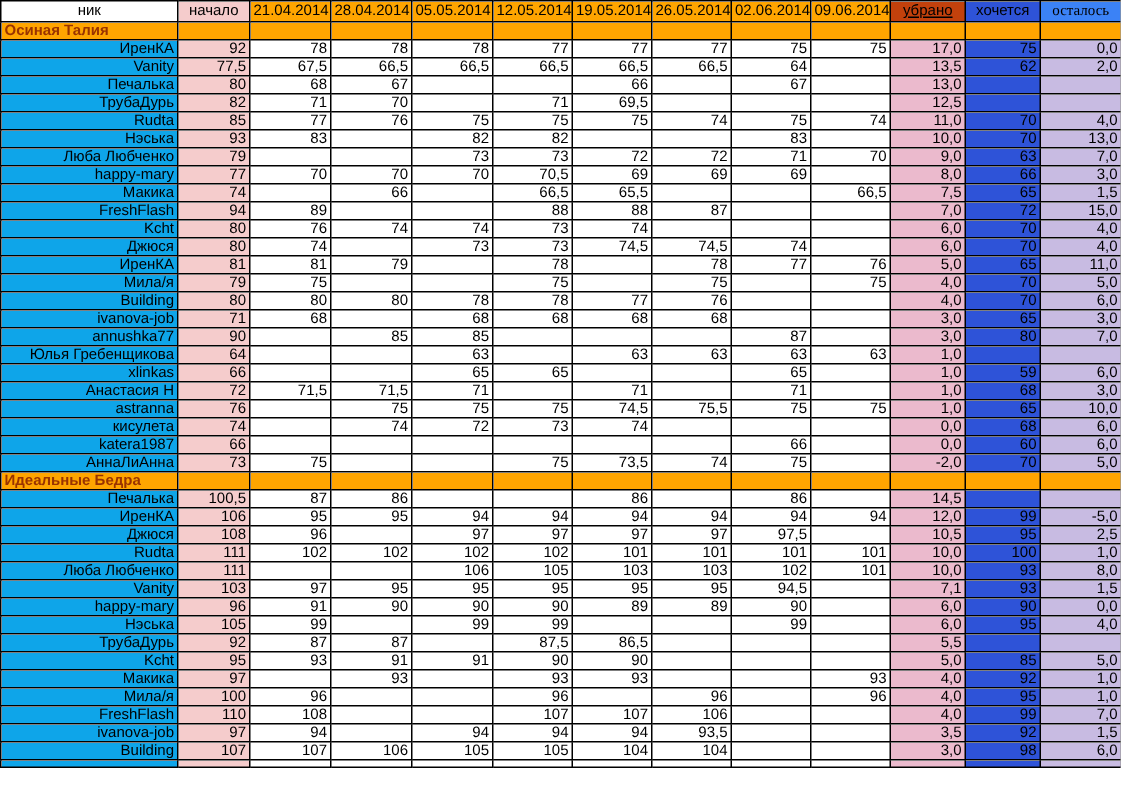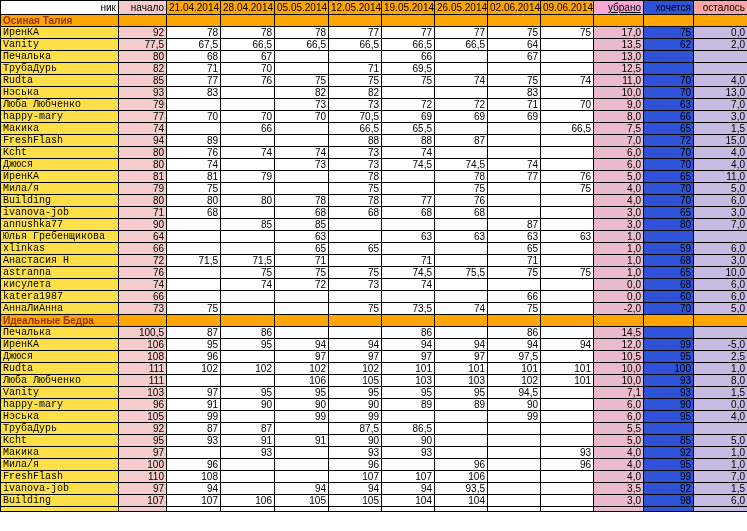--- a/index.html
+++ b/index.html
@@ -6,28 +6,28 @@
   body {
     width:747px; height:531px; overflow:hidden; background:#fff;
     font-family:"Liberation Sans", sans-serif;
   }
   table { border-collapse:collapse; table-layout:fixed; width:747px; }
   td,th {
     border:1px solid #000; font-size:10px; line-height:11px; height:11px;
     padding:0 2px; overflow:hidden; white-space:nowrap; font-weight:normal;
     color:#000;
   }
-  thead th { height:13px; text-align:right; }
+  thead th { height:13px; text-align:center; }
   .h-nick  { background:#ffffff; }
   .h-start { background:#F5CCCC; }
   .h-date  { background:#FFA500; }
-  .h-ubrano{ background:#f9a8d4;text-decoration:underline; }
+  .h-ubrano{ background:#c2410c;text-decoration:underline; }
   .h-want  { background:#2E53D8; }
-  .h-left  { background:#fca5a5; }
-  .c-nick  { background:#fde047; text-align:left;font-family:Liberation Mono, monospace; }
+  .h-left  { background:#3b82f6;font-family:Liberation Serif, serif; }
+  .c-nick  { background:#0ea5e9; text-align:right; }
   .c-start { background:#F5CCCC; text-align:right; }
   .c-date  { background:#ffffff; text-align:right; }
   .c-ubrano{ background:#EBBACD; text-align:right; }
   .c-want  { background:#2E53D8; text-align:right; }
   .c-left  { background:#C8BBE2; text-align:right; }
   tr.section td { background:#FFA500; color:#993300; text-align:left;font-weight:bold; }
   tr.partial td { height:4px; line-height:4px; padding:0; }
 </style>
 </head>
 <body>

